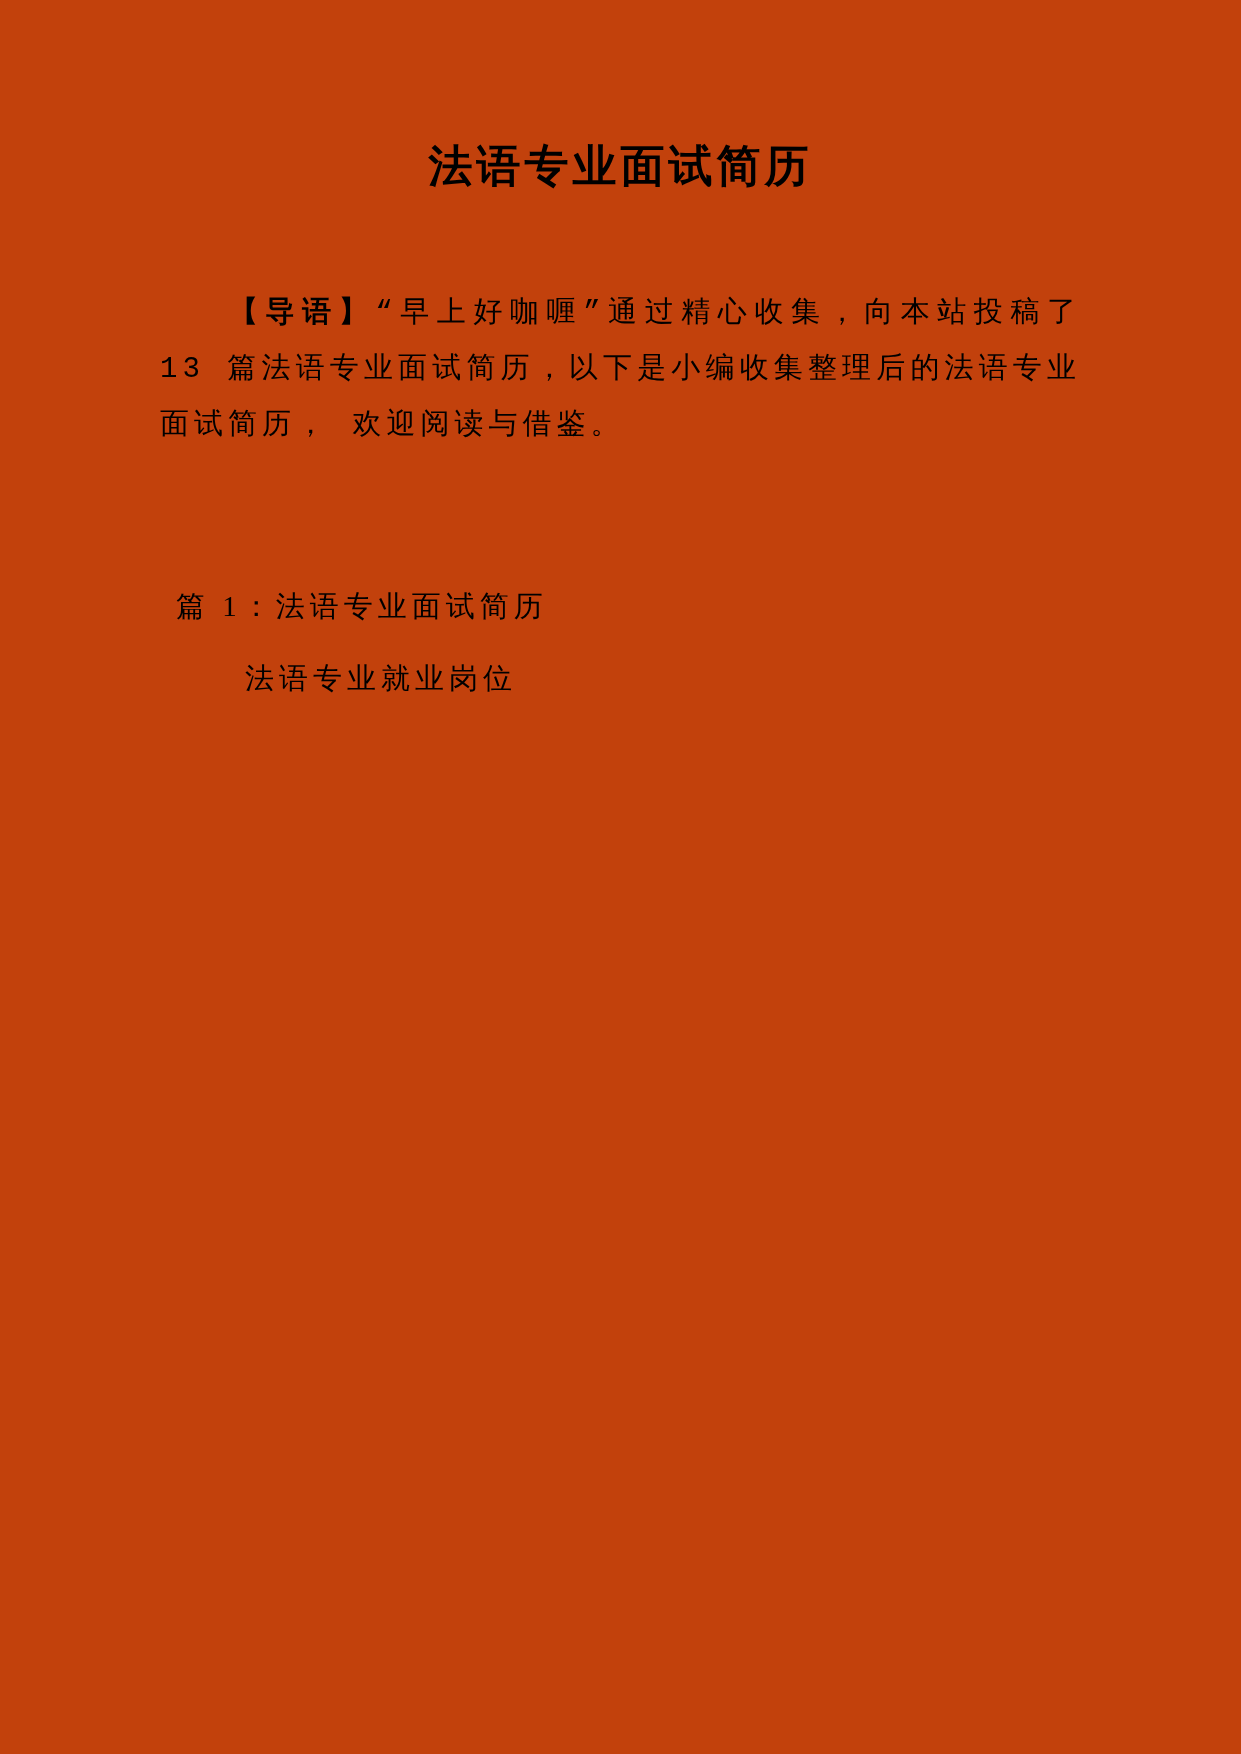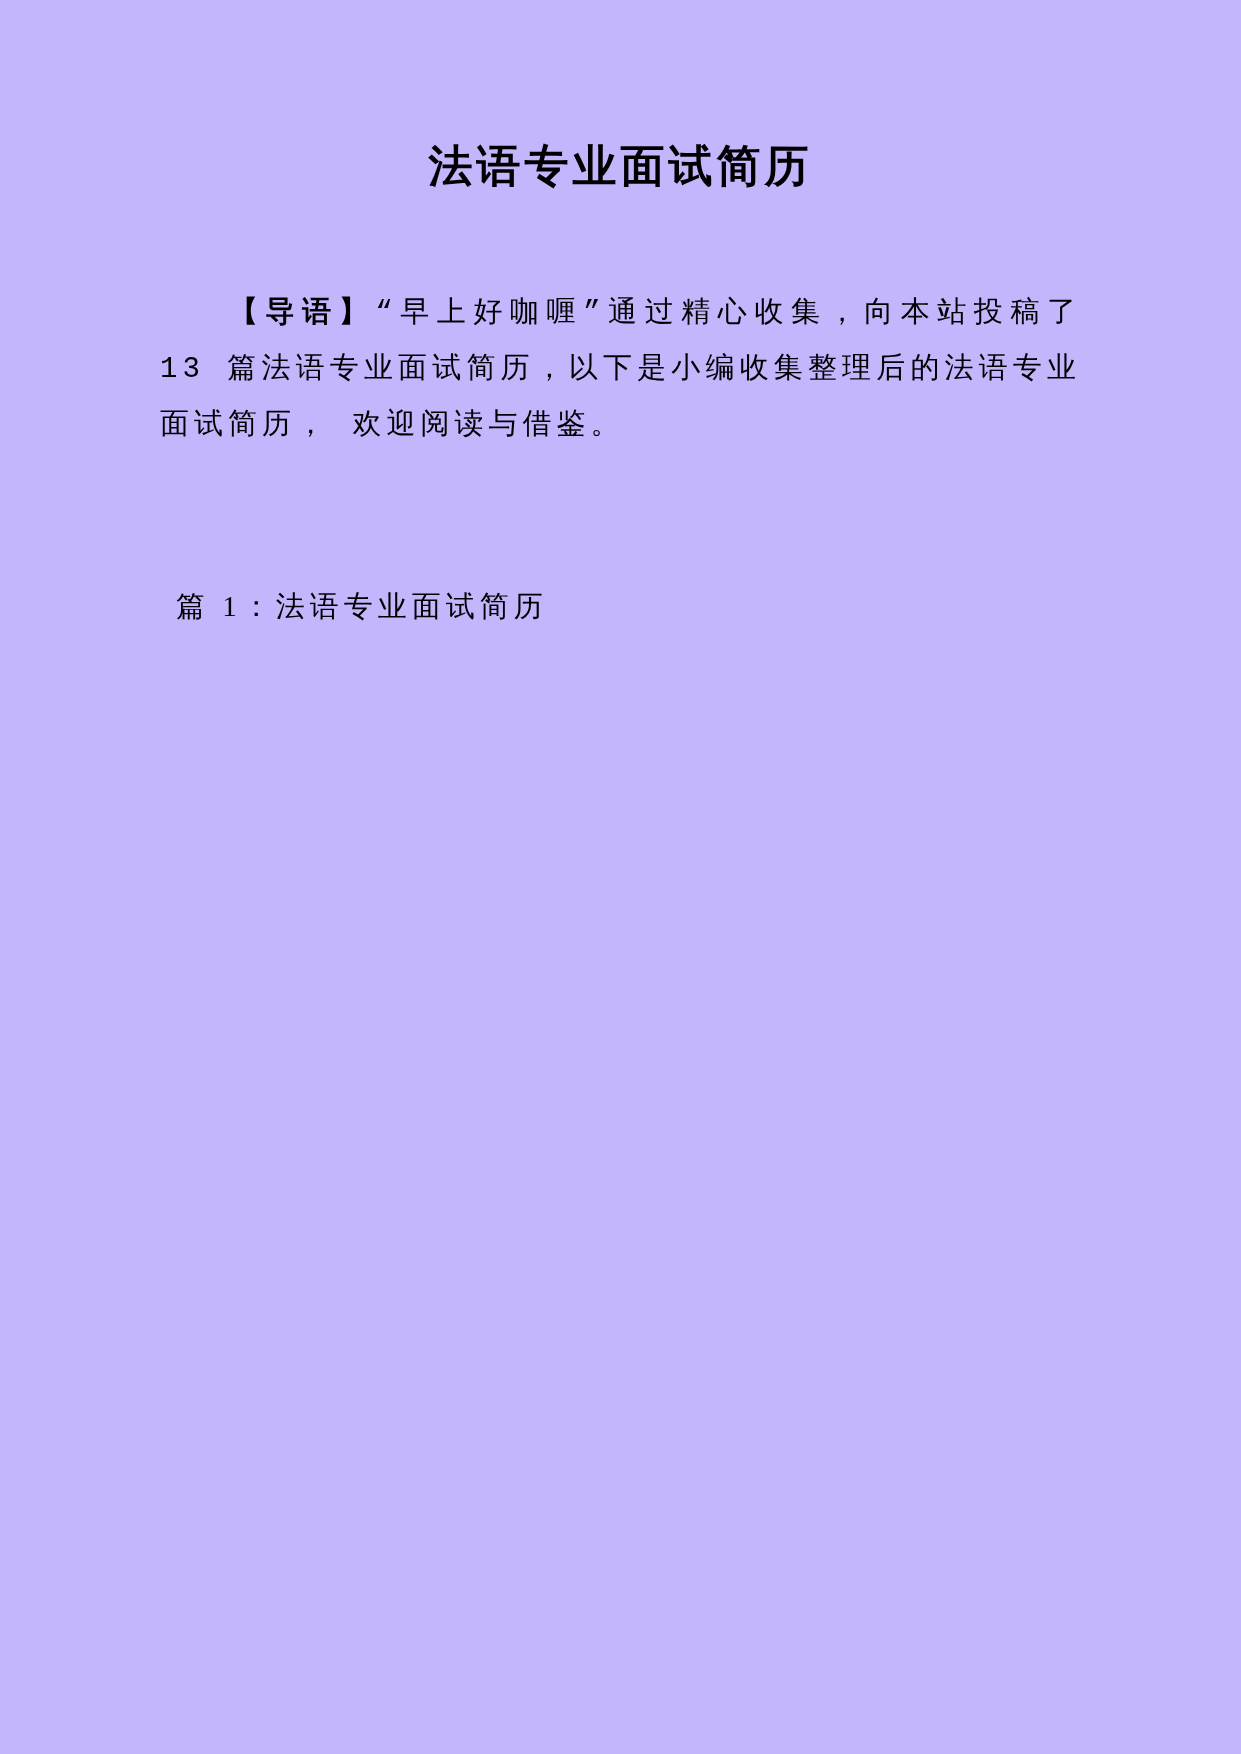--- a/index.html
+++ b/index.html
@@ -4,21 +4,21 @@
 <style>
   html, body {
     margin: 0;
     padding: 0;
     background: #ffffff;
   }
   .page {
     position: relative;
     width: 1241px;
     height: 1754px;
-    background: #c4b5fd;
+    background: #c2410c;
     color: #000000;
     font-family: "Liberation Serif", "DejaVu Serif", serif;
     overflow: hidden;
     box-sizing: border-box;
   }
   .content {
     padding: 0 160px;
     box-sizing: border-box;
   }
   .doc-title {
@@ -63,16 +63,17 @@
   <div class="content">
 
     <h1 class="doc-title">法语专业面试简历</h1>
 
     <p class="intro">
       <span class="intro-label">【导语】</span><span>“早上好咖喱”通过精心收集，向本站投稿了 13 篇法语专业面试简历，以下是小编收集整理后的法语专业面试简历， 欢迎阅读与借鉴。</span>
     </p>
 
     <div class="body-block">
       <p class="indent-none">篇 1：法语专业面试简历</p>
+      <p class="indent-two">法语专业就业岗位</p>
     </div>
 
   </div>
 </div>
 
 </body></html>

